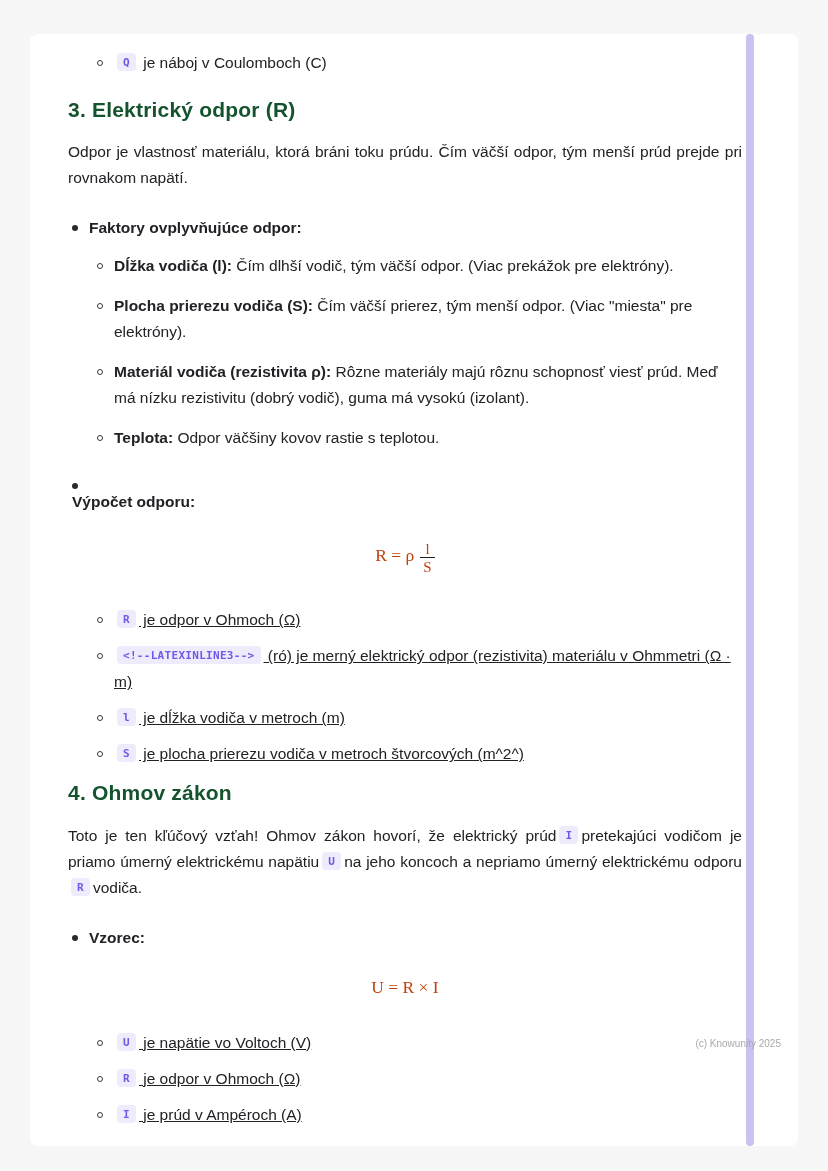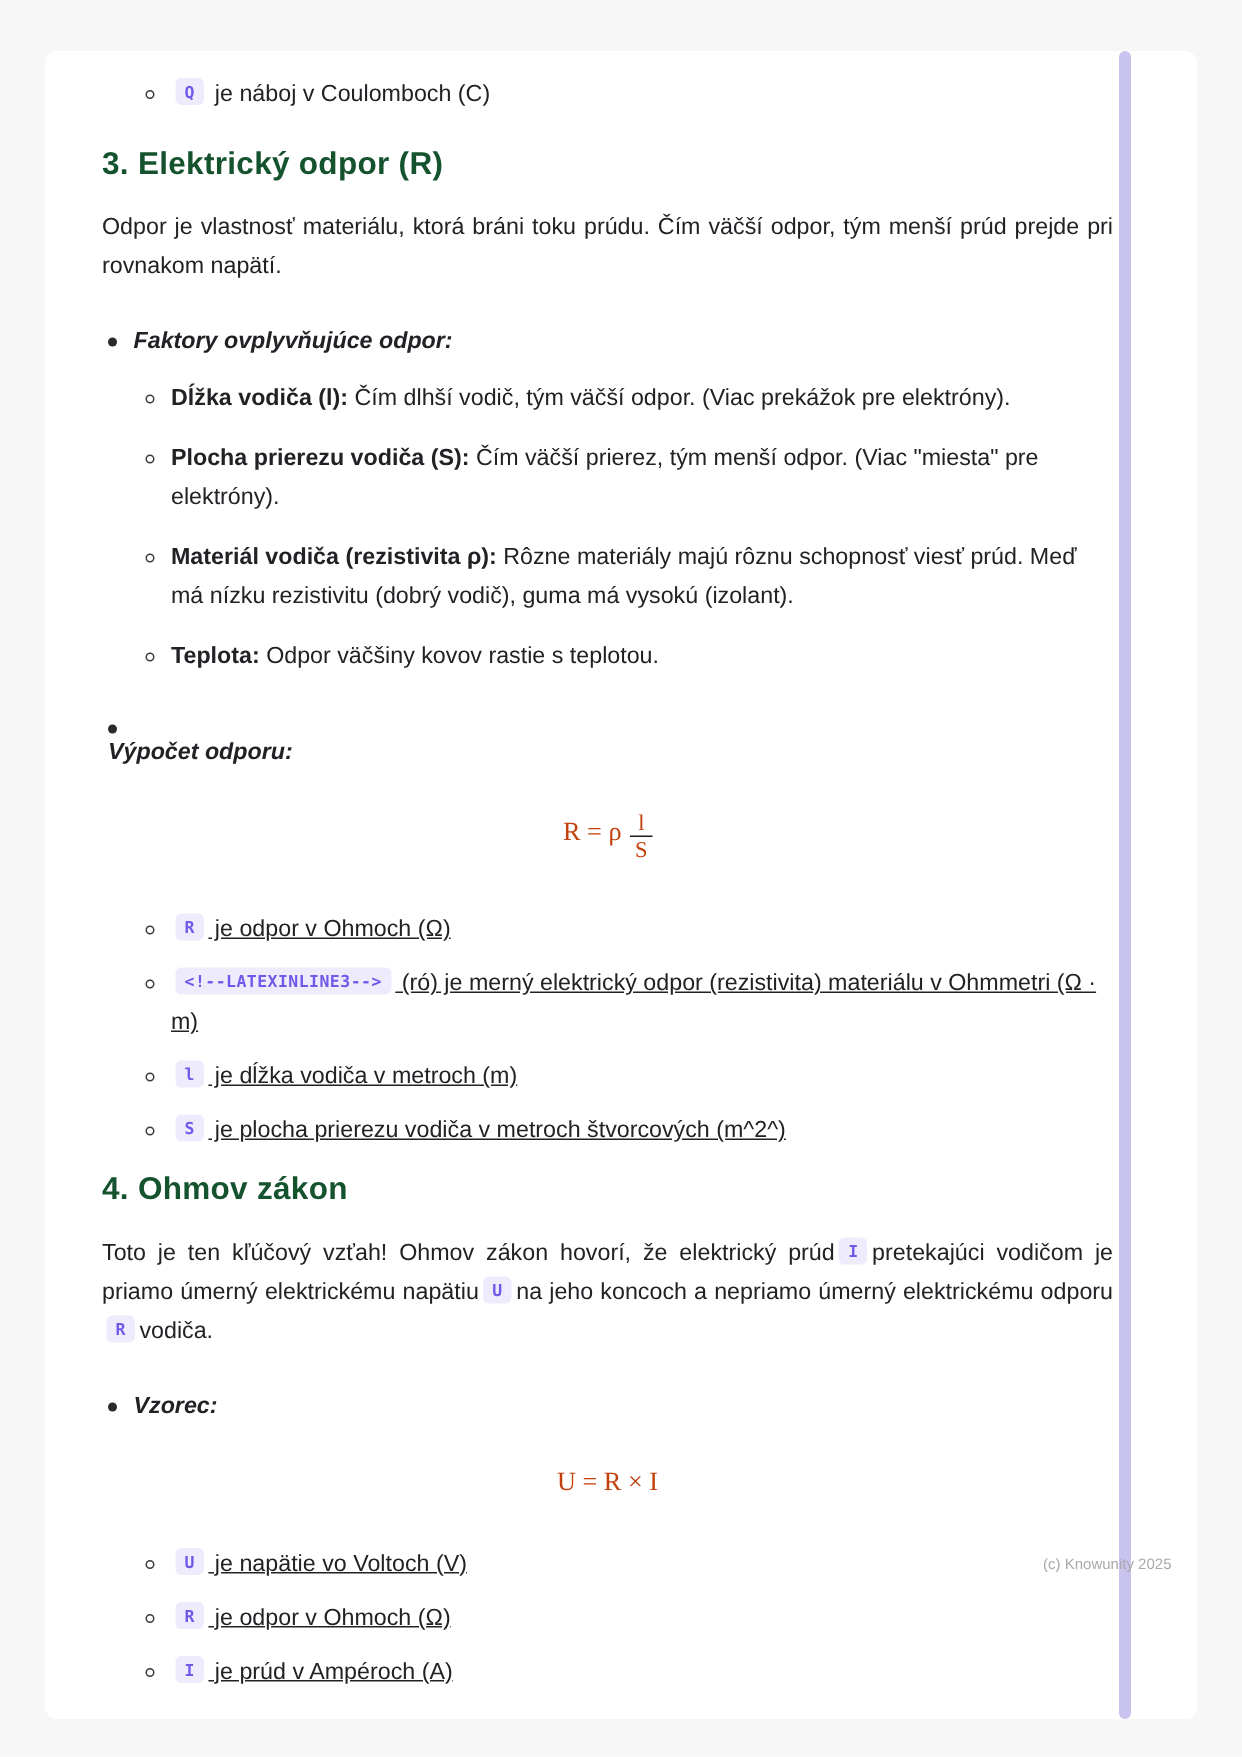--- a/index.html
+++ b/index.html
@@ -24,21 +24,21 @@
     font-size:15.5px;line-height:26px;color:#222226;
     text-align:justify;margin:0 0 24px 0;
   }
   ul.list{list-style:none;margin:0;padding:0;}
   .item{display:flex;align-items:flex-start;}
   .marker{flex:0 0 6px;width:6px;height:6px;border-radius:50%;margin-top:10px;margin-right:11px;box-sizing:border-box;}
   .dot{background:#2a2a2e;}
   .ring{border:1.4px solid #3a3a40;background:transparent;}
   .li-body{font-size:15.5px;line-height:26px;color:#222226;}
   .li-body .b{font-weight:700;}
-  .top{margin-left:4px;margin-bottom:12px;font-style:italic;}
+  .top{margin-left:4px;margin-bottom:12px;}
   .sub{margin-left:29px;margin-bottom:14px;}
   .legend .sub{margin-bottom:10px;text-decoration:underline;}
   .intro-item{margin-bottom:20px;}
   .spacer-top{margin-top:22px;flex-direction:column;}
   .badge{
     display:inline-block;
     font-family:"DejaVu Sans Mono","Liberation Mono",monospace;
     font-size:11px;font-weight:600;line-height:1;
     padding:4px 6px 3px;border-radius:4px;
     background:#edebfc;color:#7158e8;

